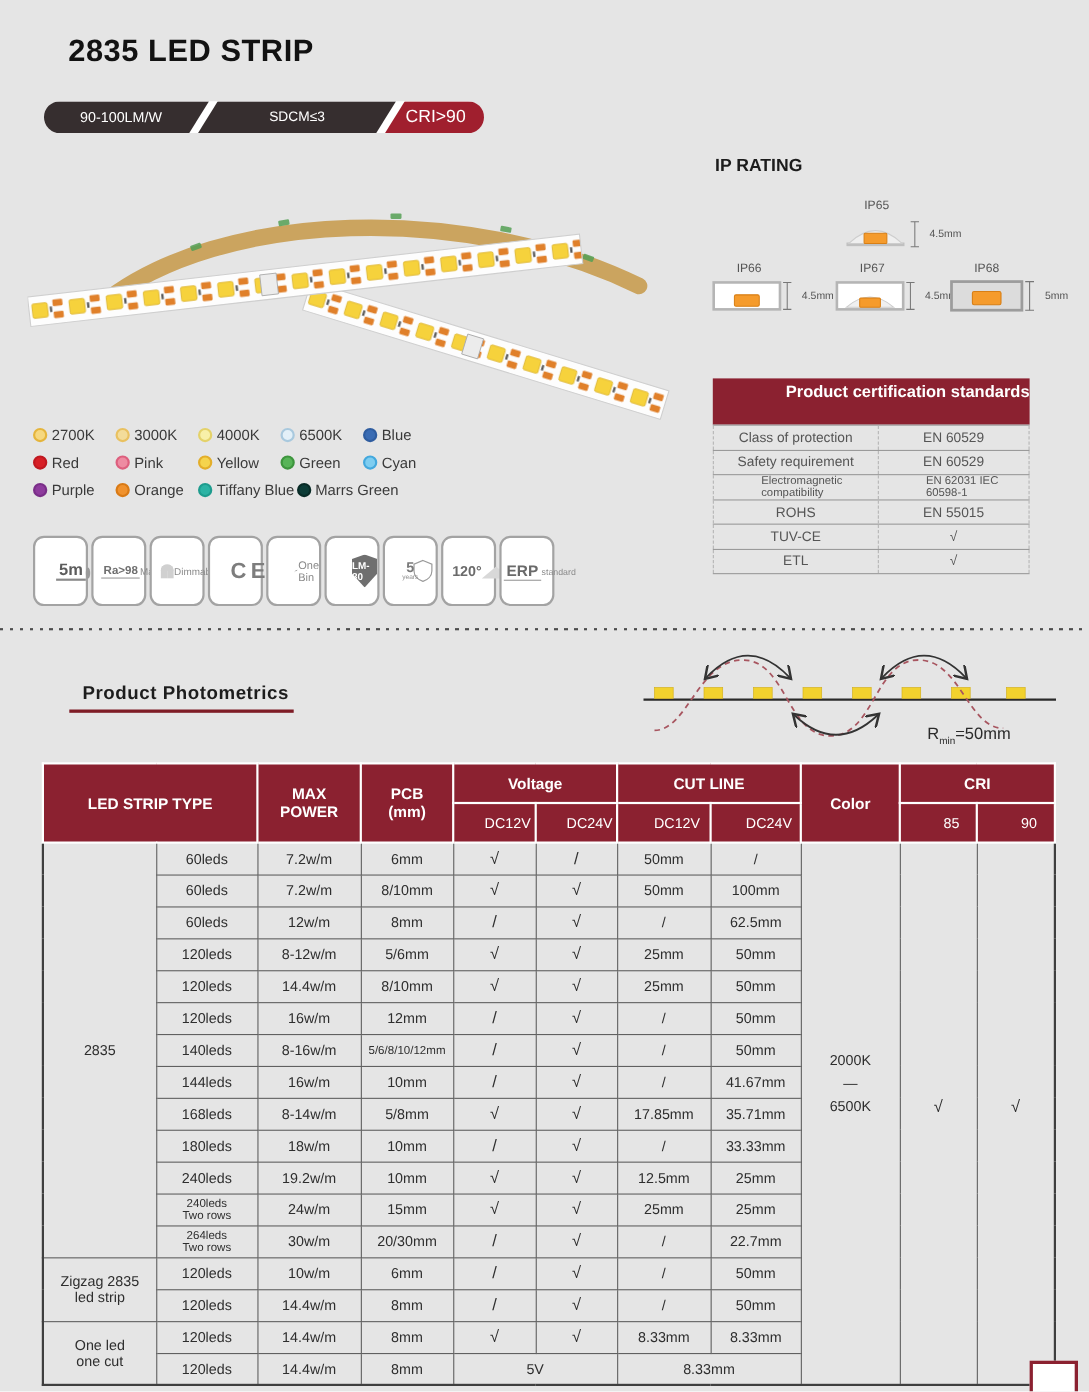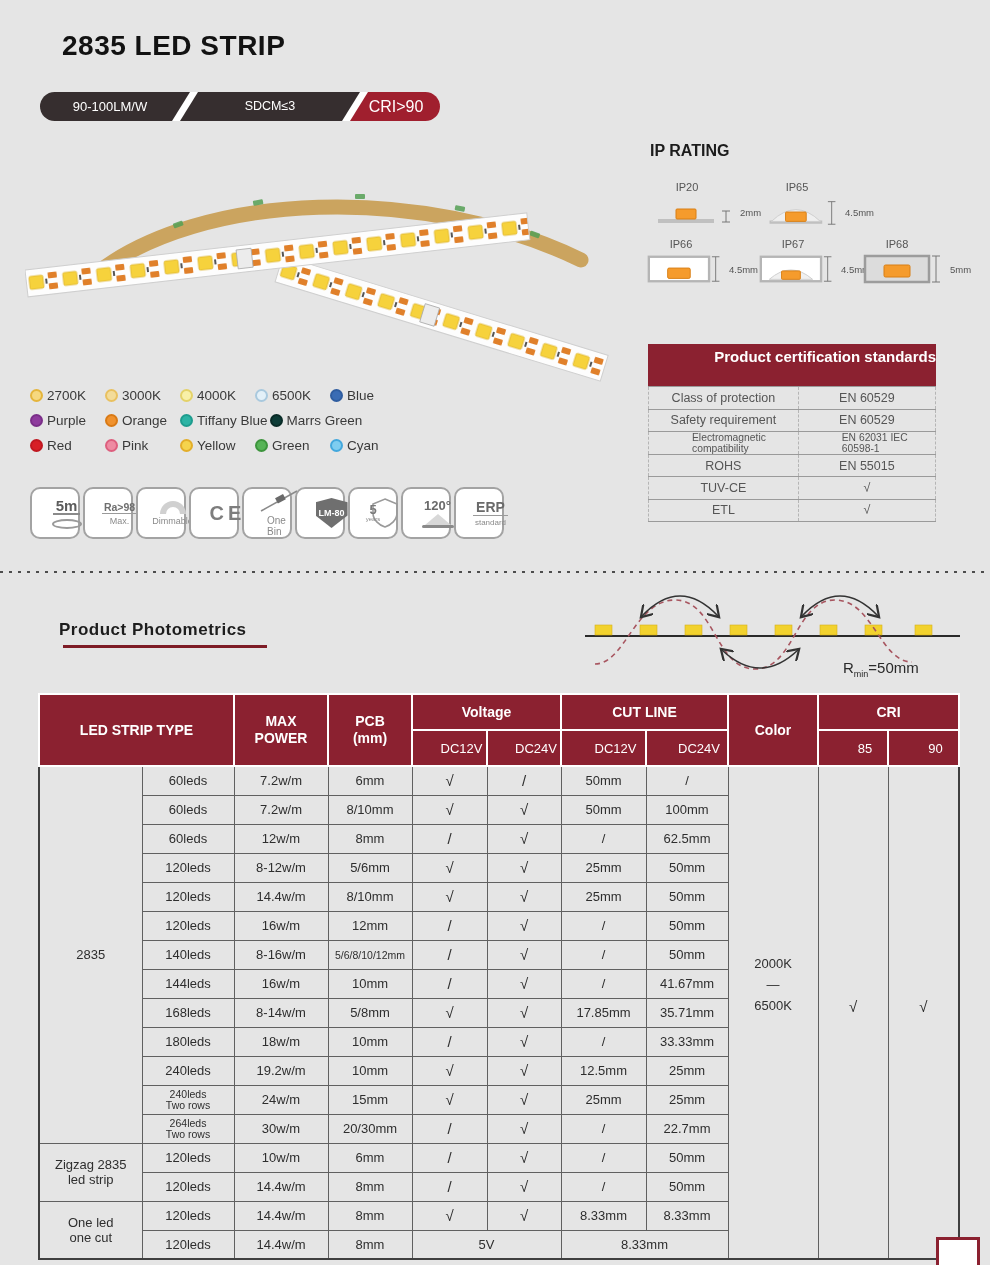--- a/index.html
+++ b/index.html
@@ -33,22 +33,22 @@
 
   
   .legend { position:absolute; left:30px; top:383px; }
   .legend-row { display:flex; align-items:center; height:25px; }
   .legend-item { display:flex; align-items:center; min-width:73px; margin-right:2px; }
   .legend-item .dot { width:13px; height:13px; border-radius:50%; border:2px solid; margin-right:4px; flex:0 0 auto; }
   .legend-label { font-size:13.5px; color:#3a3a3a; white-space:nowrap; }
 
   
   .features { position:absolute; left:30px; top:487px; display:flex; }
-  .tile { width:50px; height:52px; border:2px solid #a3a3a3; border-radius:10px; margin-right:3px;
-          display:flex; flex-direction:column; align-items:center; justify-content:center; color:#7d7d7d; background:#fff; position:relative;padding-left:23px; }
+  .tile { width:50px; height:64px; border:2px solid #a3a3a3; border-radius:10px; margin-right:3px;
+          display:flex; align-items:center; justify-content:center; color:#7d7d7d; background:#fff; position:relative;padding-left:23px; }
   .t-5m-txt { font-size:15px; font-weight:800; color:#5c5c5c; border-bottom:2px solid #8a8a8a; line-height:15px; padding:0 3px; }
   .t-roll { width:30px; height:10px; border:2px solid #9a9a9a; border-radius:50%; margin-top:4px; }
   .t-ra { font-size:10.5px; font-weight:700; color:#6f6f6f; border-bottom:1.5px solid #9a9a9a; padding:0 2px; }
   .t-sub { font-size:9px; color:#8a8a8a; margin-top:2px; }
   .t-arc { width:26px; height:13px; border:6px solid #d0d0d0; border-bottom:0; border-radius:13px 13px 0 0; }
   .t-lbl { font-size:9px; color:#8a8a8a; margin-top:2px; }
   .t-ce { font-size:20px; font-weight:700; letter-spacing:4px; color:#7d7d7d; padding-left:4px; }
   .t-shield-dark { width:32px; height:30px; background:#6f6f6f; clip-path:polygon(0 14%,50% 0,100% 14%,100% 58%,50% 100%,0 58%);
                    display:flex; align-items:center; justify-content:center; }
   .t-shield-dark span { color:#fff; font-size:9px; font-weight:700; }
@@ -68,21 +68,21 @@
   .cert-name, .cert-val { display:flex; align-items:center; justify-content:center; font-size:12.5px; color:#555;
                           border-left:1px dashed #b5b5b5; }
   .cert-name { width:52%; } .cert-val { width:48%; border-right:1px dashed #b5b5b5; }
   .cert-row.tight .cert-name, .cert-row.tight .cert-val { font-size:10.3px;padding-left:43px; }
 
   
   .dotted { position:absolute; left:0; top:571px; width:990px; height:2px;
             background:repeating-linear-gradient(to right,#4d4d4d 0 3px,transparent 3px 9px); }
 
   
-  .pm-title { position:absolute; left:59px; top:620px; font-size:17px; font-weight:800; color:#1d1d1d; letter-spacing:.5px; }
+  .pm-title { position:absolute; left:75px; top:620px; font-size:17px; font-weight:800; color:#1d1d1d; letter-spacing:.5px; }
   .pm-underline { position:absolute; left:63px; top:645px; width:204px; height:3px; background:#7e1c26; }
   .bend { position:absolute; left:570px; top:572px; }
   .rmin { position:absolute; left:843px; top:659px; font-size:15px; color:#2a2a2a; }
   .rmin sub { font-size:9px; }
 
   
   .spec { position:absolute; left:38px; top:693px; width:920px; border-collapse:collapse; table-layout:fixed;
           border:2px solid #3f3f3f; }
   .spec th { background:#8b2130; color:#fff; border:2px solid #fff; font-weight:700; font-size:14px; }
   .spec thead tr { height:36px; }
@@ -141,33 +141,20 @@
       <rect x="150" y="4" width="15" height="19" fill="#ececec" stroke="#aaa" stroke-width="0.8"></rect>
     </g>
     <g transform="translate(0,122) rotate(-6.5)">
       <rect x="0" y="0" width="505" height="27" fill="url(#ledpat)" stroke="#cfcfcf"></rect>
       <rect x="212" y="4" width="15" height="19" fill="#ececec" stroke="#aaa" stroke-width="0.8"></rect>
     </g>
   </svg>
 
   <div class="ip-title">IP RATING</div>
 
-  <div class="ip-item" id="ip20">
-    <span class="ip-name">IP20</span>
-    <div class="ip-row">
-      <svg width="86" height="34" viewBox="0 0 86 34">
-        <rect x="6" y="24" width="56" height="4" fill="#c0c0c0"></rect>
-        <rect x="24" y="14" width="20" height="10" rx="1" fill="#f59b2c" stroke="#d87f15"></rect>
-        <line x1="74" y1="16" x2="74" y2="27" stroke="#777"></line>
-        <line x1="70" y1="16" x2="78" y2="16" stroke="#777"></line>
-        <line x1="70" y1="27" x2="78" y2="27" stroke="#777"></line>
-      </svg>
-      <span class="ip-mm">2mm</span>
-    </div>
-  </div>
 
   <div class="ip-item" id="ip65">
     <span class="ip-name">IP65</span>
     <div class="ip-row">
       <svg width="86" height="34" viewBox="0 0 86 34">
         <rect x="8" y="26" width="56" height="3.5" fill="#c0c0c0"></rect>
         <path d="M 10,27 Q 36,2 62,27 Z" fill="#efefef" stroke="#cdcdcd"></path>
         <rect x="25" y="17" width="22" height="10" rx="1" fill="#f59b2c" stroke="#d87f15"></rect>
         <line x1="74" y1="6" x2="74" y2="30" stroke="#777"></line>
         <line x1="70" y1="6" x2="78" y2="6" stroke="#777"></line>
@@ -238,56 +225,56 @@
           <span class="dot" style="background: rgb(227, 240, 248); border-color: rgb(169, 201, 222);"></span>
           <span class="legend-label">6500K</span>
         </span>
         <span class="legend-item">
           <span class="dot" style="background: rgb(58, 108, 180); border-color: rgb(47, 93, 160);"></span>
           <span class="legend-label">Blue</span>
         </span>
       </div>
       <div class="legend-row">
         <span class="legend-item">
+          <span class="dot" style="background: rgb(215, 31, 38); border-color: rgb(192, 24, 32);"></span>
+          <span class="legend-label">Red</span>
+        </span>
+        <span class="legend-item">
+          <span class="dot" style="background: rgb(238, 139, 162); border-color: rgb(221, 95, 126);"></span>
+          <span class="legend-label">Pink</span>
+        </span>
+        <span class="legend-item">
+          <span class="dot" style="background: rgb(245, 212, 77); border-color: rgb(227, 174, 42);"></span>
+          <span class="legend-label">Yellow</span>
+        </span>
+        <span class="legend-item">
+          <span class="dot" style="background: rgb(87, 180, 87); border-color: rgb(61, 149, 61);"></span>
+          <span class="legend-label">Green</span>
+        </span>
+        <span class="legend-item">
+          <span class="dot" style="background: rgb(126, 205, 240); border-color: rgb(67, 168, 221);"></span>
+          <span class="legend-label">Cyan</span>
+        </span>
+      </div>
+      <div class="legend-row">
+        <span class="legend-item">
           <span class="dot" style="background: rgb(142, 59, 157); border-color: rgb(122, 46, 136);"></span>
           <span class="legend-label">Purple</span>
         </span>
         <span class="legend-item">
           <span class="dot" style="background: rgb(240, 146, 46); border-color: rgb(217, 122, 21);"></span>
           <span class="legend-label">Orange</span>
         </span>
         <span class="legend-item">
           <span class="dot" style="background: rgb(44, 179, 164); border-color: rgb(30, 156, 142);"></span>
           <span class="legend-label">Tiffany Blue</span>
         </span>
         <span class="legend-item">
           <span class="dot" style="background: rgb(13, 60, 55); border-color: rgb(9, 43, 39);"></span>
           <span class="legend-label">Marrs Green</span>
-        </span>
-      </div>
-      <div class="legend-row">
-        <span class="legend-item">
-          <span class="dot" style="background: rgb(215, 31, 38); border-color: rgb(192, 24, 32);"></span>
-          <span class="legend-label">Red</span>
-        </span>
-        <span class="legend-item">
-          <span class="dot" style="background: rgb(238, 139, 162); border-color: rgb(221, 95, 126);"></span>
-          <span class="legend-label">Pink</span>
-        </span>
-        <span class="legend-item">
-          <span class="dot" style="background: rgb(245, 212, 77); border-color: rgb(227, 174, 42);"></span>
-          <span class="legend-label">Yellow</span>
-        </span>
-        <span class="legend-item">
-          <span class="dot" style="background: rgb(87, 180, 87); border-color: rgb(61, 149, 61);"></span>
-          <span class="legend-label">Green</span>
-        </span>
-        <span class="legend-item">
-          <span class="dot" style="background: rgb(126, 205, 240); border-color: rgb(67, 168, 221);"></span>
-          <span class="legend-label">Cyan</span>
         </span>
       </div>
     </div>
 
   <div class="features">
     <div class="tile">
       <span class="t-5m-txt">5m</span>
       <span class="t-roll"></span>
     </div>
     <div class="tile">

